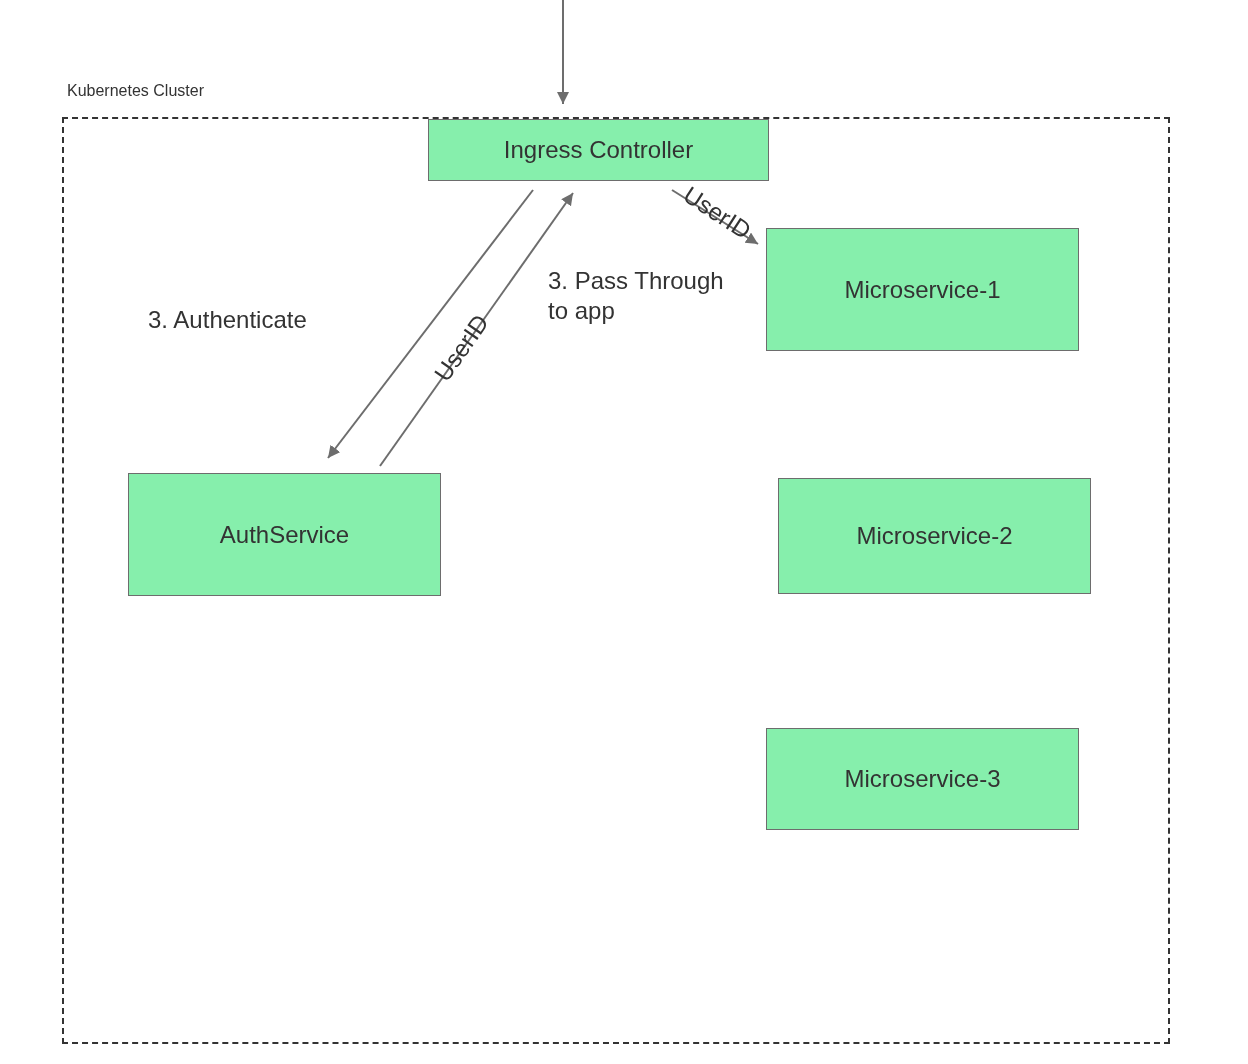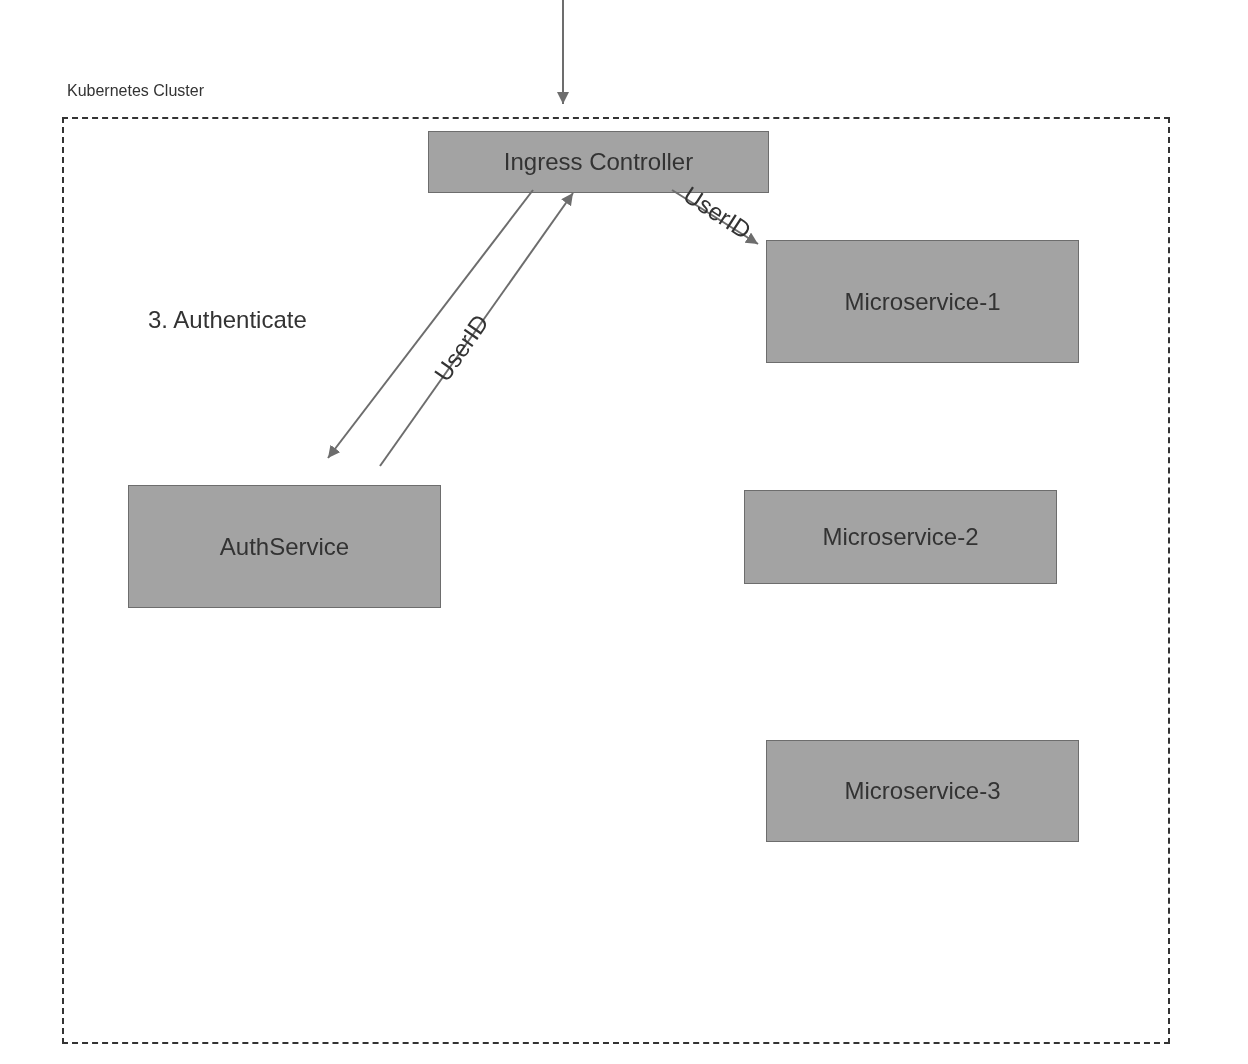--- a/index.html
+++ b/index.html
@@ -23,28 +23,27 @@
   }
   .cluster-label {
     position: absolute;
     font-size: 16px;
     color: #333333;
     white-space: nowrap;
   }
   .node {
     position: absolute;
     border: 1.5px solid #6d6d6d;
-    background: #a3a3a3;
+    background: #86efac;
     display: flex;
     align-items: center;
     justify-content: center;
     font-size: 24px;
     color: #333333;
     box-sizing: border-box;
-    margin-top: 12px;
   }
   .edge-label {
     position: absolute;
     font-size: 24px;
     color: #333333;
     line-height: 1.25;
     white-space: nowrap;
   }
   .edge-label.rot {
     transform-origin: left top;
@@ -71,21 +70,21 @@
   </div>
 
   <div class="node" style="left:128px; top:473px; width:313px; height:123px;align-items:center;">
     <span>AuthService</span>
   </div>
 
   <div class="node" style="left:766px; top:228px; width:313px; height:123px;">
     <span>Microservice-1</span>
   </div>
 
-  <div class="node" style="left:744px; top:478px; width:313px; height:94px;">
+  <div class="node" style="left:778px; top:478px; width:313px; height:116px;">
     <span>Microservice-2</span>
   </div>
 
   <div class="node" style="left:766px; top:728px; width:313px; height:102px;">
     <span>Microservice-3</span>
   </div>
 
   <svg class="arrows">
     <defs>
       <marker id="arrowhead" markerWidth="8" markerHeight="8" refX="6" refY="3" orient="auto" markerUnits="strokeWidth">
@@ -100,16 +99,20 @@
     <line x1="380" y1="466" x2="573" y2="193" stroke="#6d6d6d" stroke-width="2" marker-end="url(#arrowhead)"></line>
 
     <line x1="672" y1="190" x2="758" y2="244" stroke="#6d6d6d" stroke-width="2" marker-end="url(#arrowhead)"></line>
   </svg>
 
 
   <div class="edge-label" style="left:148px; top:305px;">3. Authenticate</div>
 
   <div class="edge-label rot" style="left:428px; top:370px; transform: rotate(-55deg);">UserID</div>
 
+  <div class="edge-label" style="left:548px; top:266px;">
+    <div>3. Pass Through</div>
+    <div>to app</div>
+  </div>
 
   <div class="edge-label rot" style="left:694px; top:180px; transform: rotate(33deg);">UserID</div>
 
 </div>
 
 </body></html>

